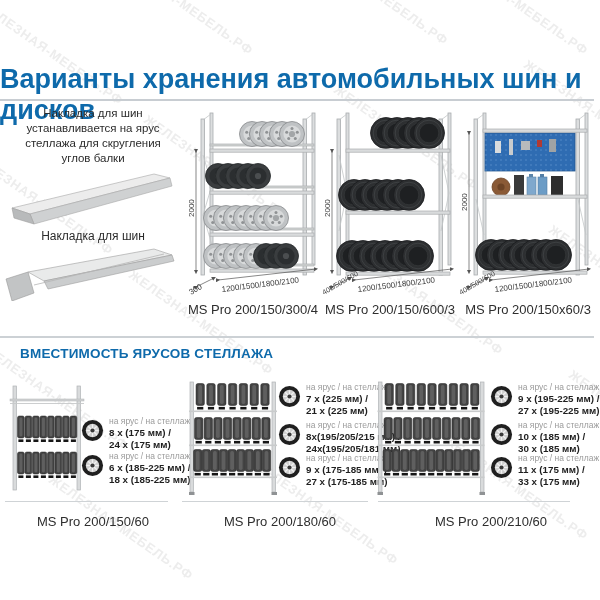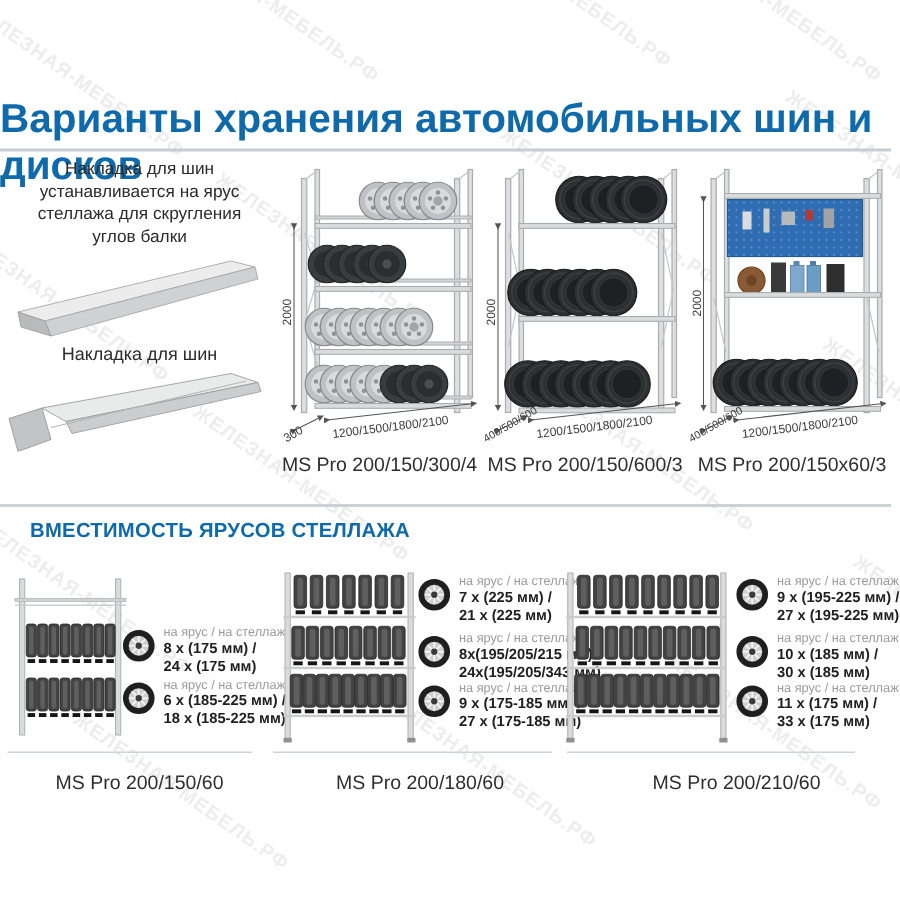--- a/index.html
+++ b/index.html
@@ -422,21 +422,21 @@
           <div class="spec-val">21 х (225 мм)</div>
         </div>
       </div>
       <div class="spec-row" style="left:96px;top:42px">
         <svg class="wicon" viewBox="0 0 24 24">
             <use href="#wheel"></use>
           </svg>
         <div>
           <div class="spec-label">на ярус / на стеллаж</div>
           <div class="spec-val">8х(195/205/215 мм) /</div>
-          <div class="spec-val">24х(195/205/343 мм)</div>
+          <div class="spec-val">24х(195/205/181 мм)</div>
         </div>
       </div>
       <div class="spec-row" style="left:96px;top:75px">
         <svg class="wicon" viewBox="0 0 24 24">
             <use href="#wheel"></use>
           </svg>
         <div>
           <div class="spec-label">на ярус / на стеллаж</div>
           <div class="spec-val">9 х (175-185 мм) /</div>
           <div class="spec-val">27 х (175-185 мм)</div>

